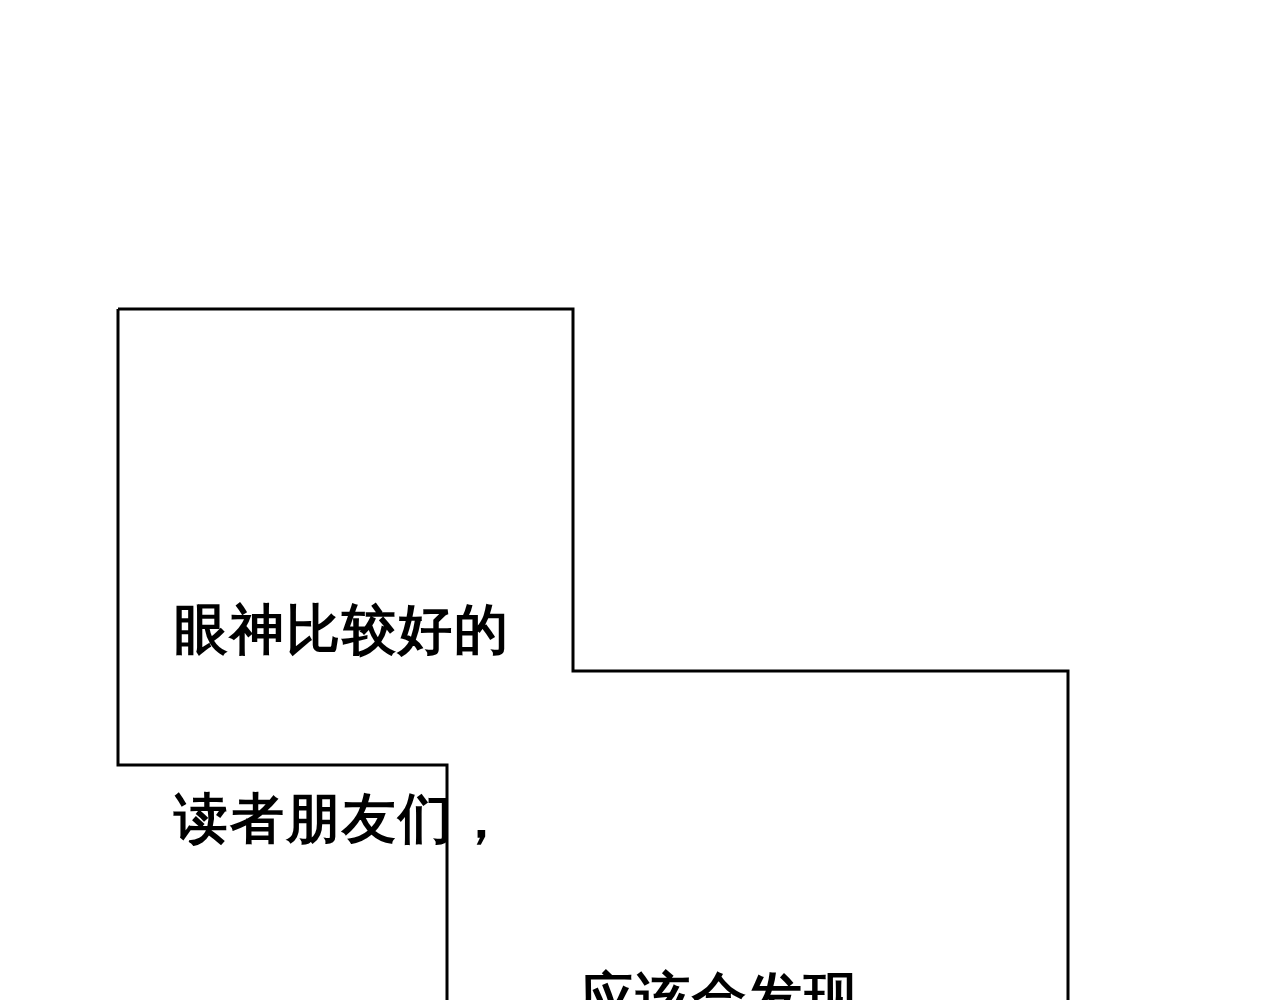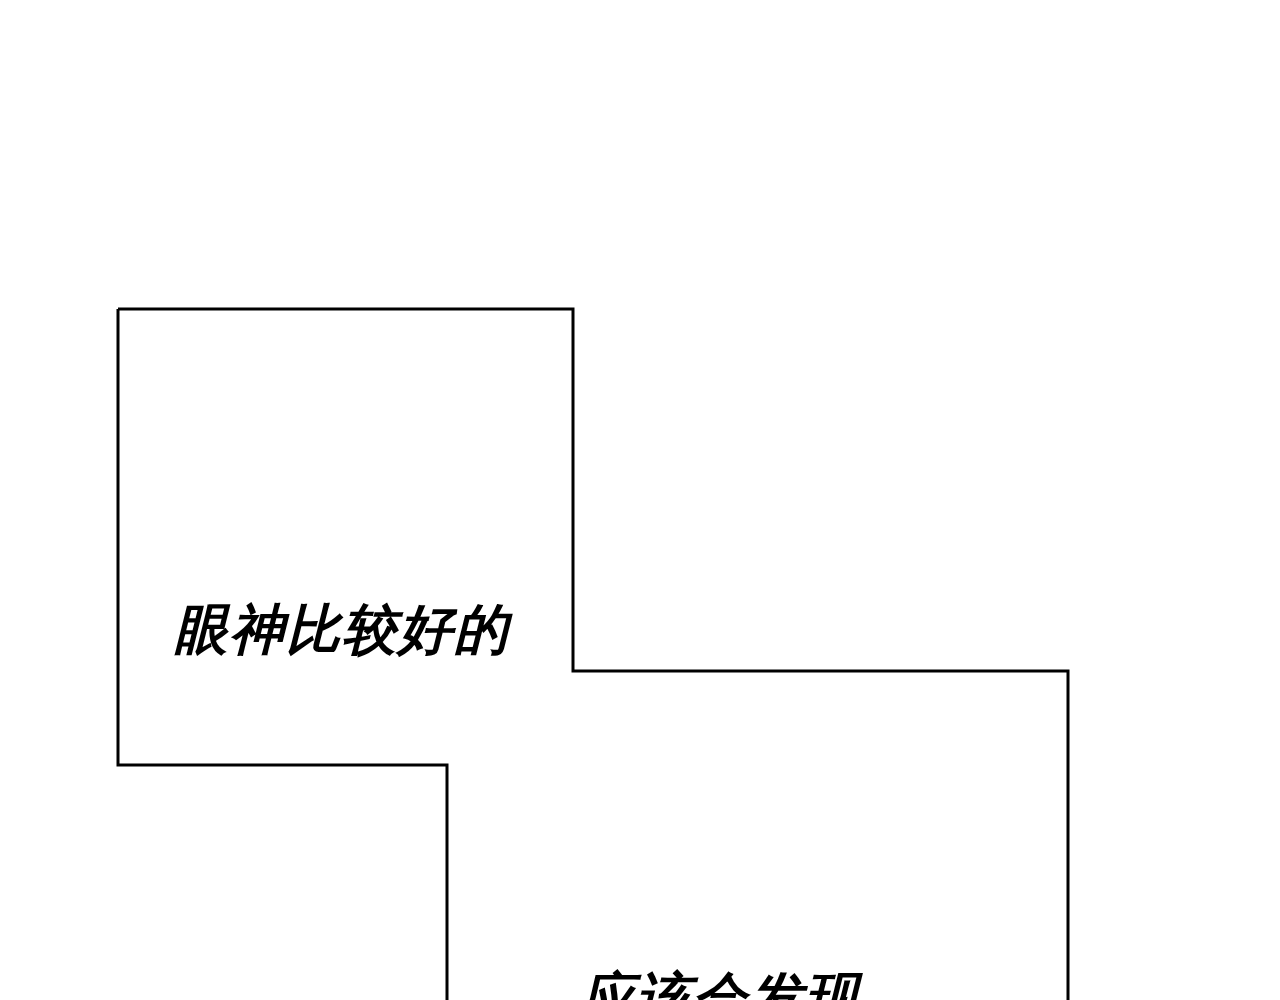--- a/index.html
+++ b/index.html
@@ -23,33 +23,34 @@
     }
     .caption {
       position: absolute;
       color: #000000;
       font-size: 54px;
       line-height: 63px;
       font-weight: bold;
       letter-spacing: 2px;
       white-space: pre;
     }
-    .caption .line { display: block; font-style: italic; }
+    .caption .line { display: block; }
     #caption-top { left: 174px; top: 472px; }
     #caption-bottom { left: 580px; top: 840px; }
   </style>
 </head>
 <body>
 
 <svg class="panel-outline" viewBox="0 0 1280 1000" xmlns="http://www.w3.org/2000/svg">
   <polyline id="outline-right" fill="none" stroke="#000" stroke-width="3" stroke-linejoin="miter" points="118,309 573,309 573,671 1068,671 1068,1004"></polyline>
   <polyline id="outline-left" fill="none" stroke="#000" stroke-width="3" stroke-linejoin="miter" points="118,309 118,765 447,765 447,1004"></polyline>
 </svg>
 
 <div id="caption-top" class="caption">
   <span class="line">眼神比较好的</span>
+  <span class="line">读者朋友们，</span>
 </div>
 
 <div id="caption-bottom" class="caption">
   <span class="line">应该会发现，</span>
   
   
 </div>
 
 </body></html>

